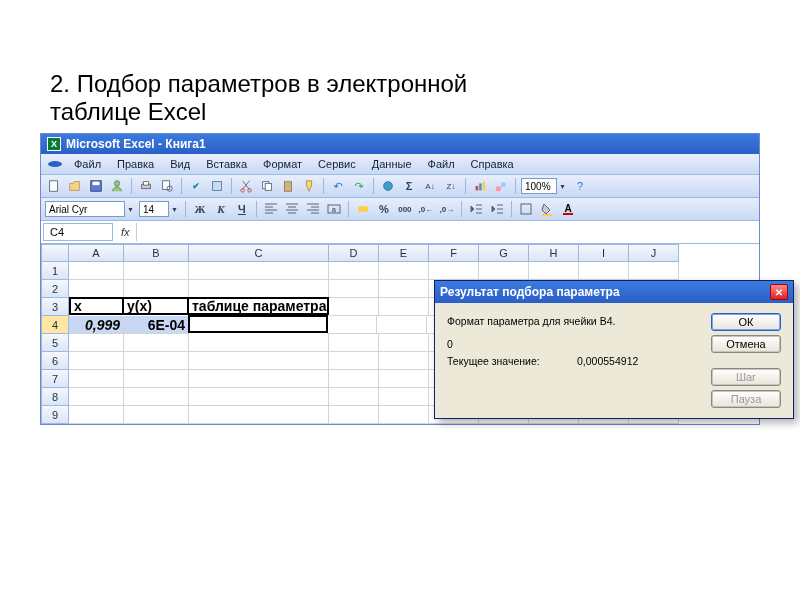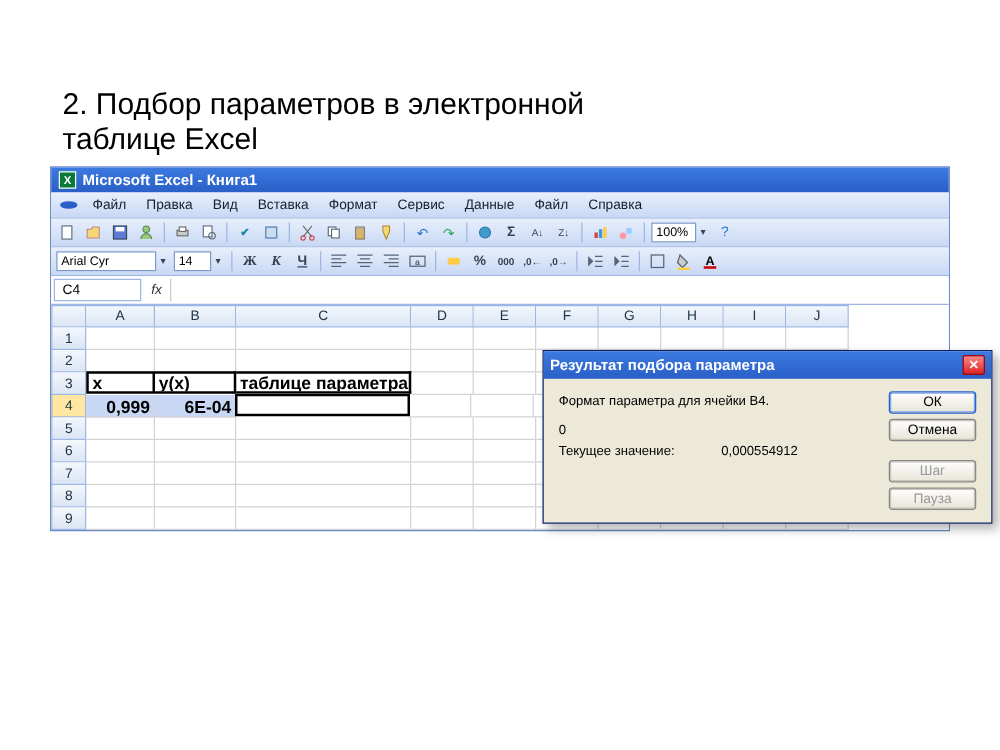--- a/index.html
+++ b/index.html
@@ -330,21 +330,21 @@
           <div class="cell" style="width: 50px;"></div>
           <div class="cell" style="width: 50px;"></div>
           <div class="cell" style="width: 50px;"></div>
           <div class="cell" style="width: 50px;"></div>
           <div class="cell" style="width: 50px;"></div>
           <div class="cell" style="width: 50px;"></div>
           <div class="cell" style="width: 50px;"></div>
         </div>
         <div class="gridrow">
           <div class="rowhdr sel">4</div>
-          <div class="cell sel-row" style="width: 55px; font-size: 14px; justify-content: flex-end; font-weight: bold;">0,999</div>
+          <div class="cell sel-row" style="width: 55px; font-size: 14px; justify-content: flex-end; font-weight: bold; font-style: italic;">0,999</div>
           <div class="cell sel-row" style="width: 65px; font-size: 14px; justify-content: flex-end; font-weight: bold;">6E-04</div>
           <div class="cell sel-row active" style="width: 140px; font-size: 14px; justify-content: flex-end;"></div>
           <div class="cell" style="width: 50px;"></div>
           <div class="cell" style="width: 50px;"></div>
           <div class="cell" style="width: 50px;"></div>
           <div class="cell" style="width: 50px;"></div>
           <div class="cell" style="width: 50px;"></div>
           <div class="cell" style="width: 50px;"></div>
           <div class="cell" style="width: 50px;"></div>
         </div>

